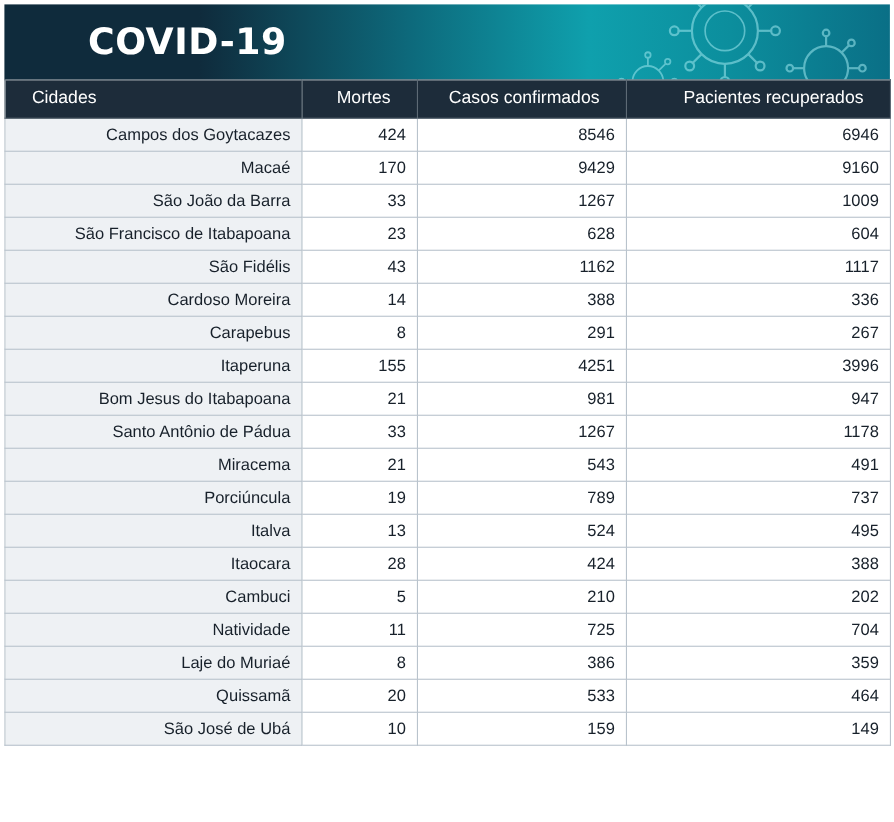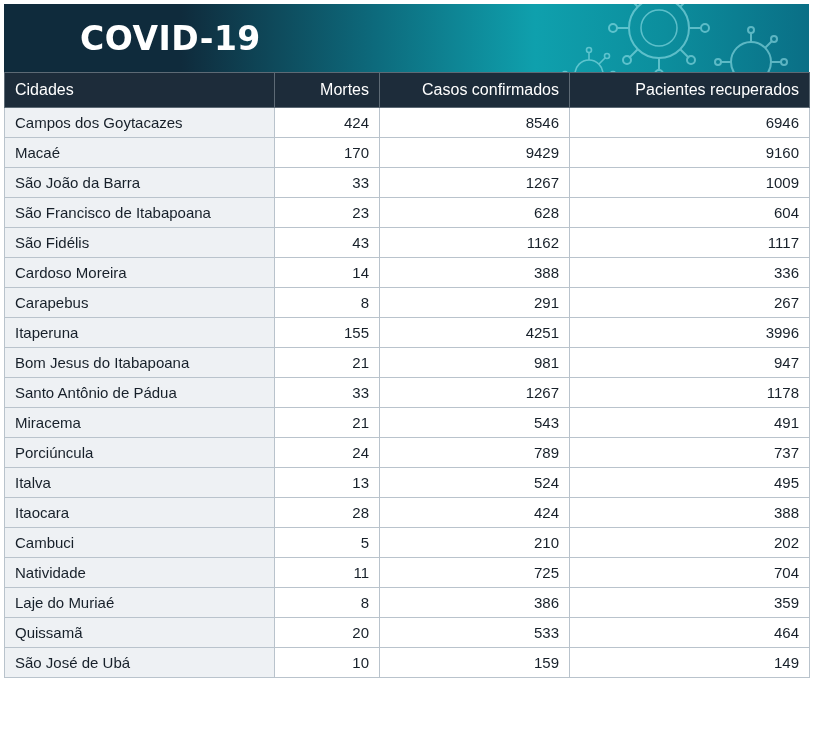--- a/index.html
+++ b/index.html
@@ -58,40 +58,40 @@
     border-collapse: collapse;
     width: 805px;
     margin: 0 4px;
     table-layout: fixed;
   }
   thead th {
     background: #1d2c3a;
     color: #ffffff;
     font-size: 16px;
     font-weight: normal;
-    padding: 8px 10px;
+    padding: 8px 24px;
     border: 1px solid #5d6a75;
     text-align: right;
     white-space: nowrap;
   }
   thead th.city-head {
     text-align: left;
   }
   tbody td {
     font-size: 15px;
     color: #17202a;
     padding: 3px 10px;
     border: 1px solid #b9c3cc;
     height: 23px;
     text-align: right;
     white-space: nowrap;
     background: #ffffff;
   }
   tbody td.city {
-    text-align: left;
+    text-align: right;
     background: #eef1f4;
     color: #17202a;
   }
   col.c-city  { width: 270px; }
   col.c-deaths{ width: 105px; }
   col.c-conf  { width: 190px; }
   col.c-rec   { width: 240px; }
 </style>
 </head>
 <body>
@@ -229,21 +229,21 @@
         <td>1178</td>
       </tr>
       <tr>
         <td class="city">Miracema</td>
         <td>21</td>
         <td>543</td>
         <td>491</td>
       </tr>
       <tr>
         <td class="city">Porciúncula</td>
-        <td>24</td>
+        <td>19</td>
         <td>789</td>
         <td>737</td>
       </tr>
       <tr>
         <td class="city">Italva</td>
         <td>13</td>
         <td>524</td>
         <td>495</td>
       </tr>
       <tr>

